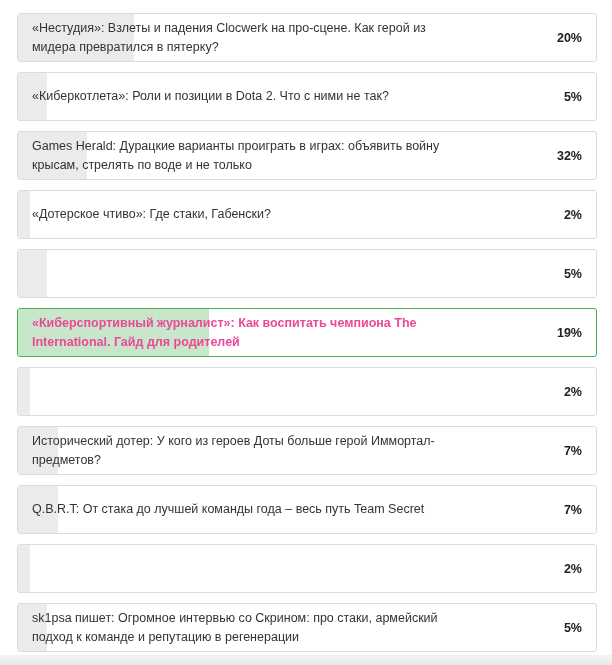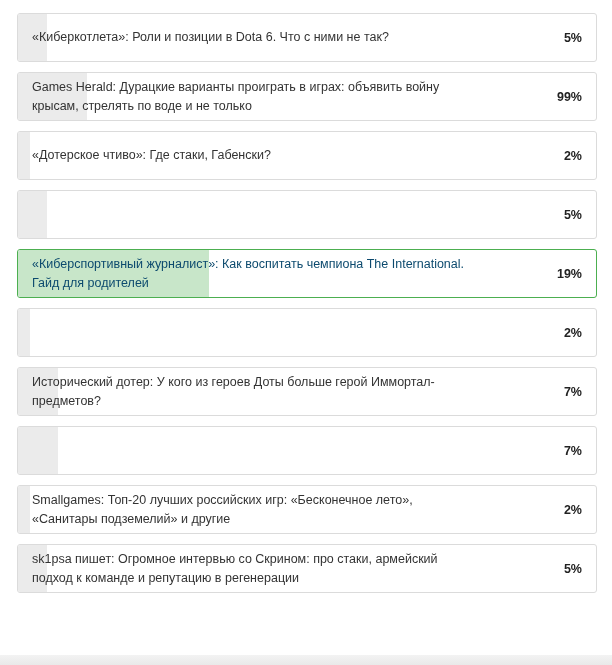--- a/index.html
+++ b/index.html
@@ -53,22 +53,22 @@
   .option-label {
     position: relative;
     width: 448px;
     padding-left: 14px;
     font-size: 12.5px;
     line-height: 19px;
     color: var(--text-color);
     box-sizing: border-box;
   }
   .option-row.selected .option-label {
-    font-weight: 400;
-    color: #0c4a6e;
+    font-weight: 700;
+    color: #ec4899;
   }
   .option-percent {
     position: relative;
     margin-left: auto;
     padding-right: 14px;
     font-size: 12.5px;
     font-weight: 700;
     color: var(--pct-color);
     white-space: nowrap;
   }
@@ -79,28 +79,33 @@
     top: 655px;
     height: 10px;
     background: linear-gradient(#f3f3f3, #e9e9e9);
   }
 </style>
 </head>
 <body>
 
 <div class="poll-list">
     <div class="option-row">
+    <div class="vote-bar" style="width: 20%;"></div>
+    <div class="option-label">«Нестудия»: Взлеты и падения Clocwerk на про-сцене. Как герой из мидера превратился в пятерку?</div>
+    <div class="option-percent">20%</div>
+  </div>
+    <div class="option-row">
     <div class="vote-bar" style="width: 5%;"></div>
-    <div class="option-label">«Киберкотлета»: Роли и позиции в Dota 6. Что с ними не так?</div>
+    <div class="option-label">«Киберкотлета»: Роли и позиции в Dota 2. Что с ними не так?</div>
     <div class="option-percent">5%</div>
   </div>
     <div class="option-row">
     <div class="vote-bar" style="width: 12%;"></div>
     <div class="option-label">Games Herald: Дурацкие варианты проиграть в играх: объявить войну крысам, стрелять по воде и не только</div>
-    <div class="option-percent">99%</div>
+    <div class="option-percent">32%</div>
   </div>
     <div class="option-row">
     <div class="vote-bar" style="width: 2%;"></div>
     <div class="option-label">«Дотерское чтиво»: Где стаки, Габенски?</div>
     <div class="option-percent">2%</div>
   </div>
     <div class="option-row">
     <div class="vote-bar" style="width: 5%;"></div>
     <div class="option-percent">5%</div>
   </div>
@@ -113,25 +118,25 @@
     <div class="vote-bar" style="width: 2%;"></div>
     <div class="option-percent">2%</div>
   </div>
     <div class="option-row">
     <div class="vote-bar" style="width: 7%;"></div>
     <div class="option-label">Исторический дотер: У кого из героев Доты больше герой Иммортал-предметов?</div>
     <div class="option-percent">7%</div>
   </div>
     <div class="option-row">
     <div class="vote-bar" style="width: 7%;"></div>
+    <div class="option-label">Q.B.R.T: От стака до лучшей команды года – весь путь Team Secret</div>
     <div class="option-percent">7%</div>
   </div>
     <div class="option-row">
     <div class="vote-bar" style="width: 2%;"></div>
-    <div class="option-label">Smallgames: Топ-20 лучших российских игр: «Бесконечное лето», «Санитары подземелий» и другие</div>
     <div class="option-percent">2%</div>
   </div>
     <div class="option-row">
     <div class="vote-bar" style="width: 5%;"></div>
     <div class="option-label">sk1psa пишет: Огромное интервью со Скрином: про стаки, армейский подход к команде и репутацию в регенерации</div>
     <div class="option-percent">5%</div>
   </div>
   </div>
 
 <div class="page-bottom-strip"></div>

